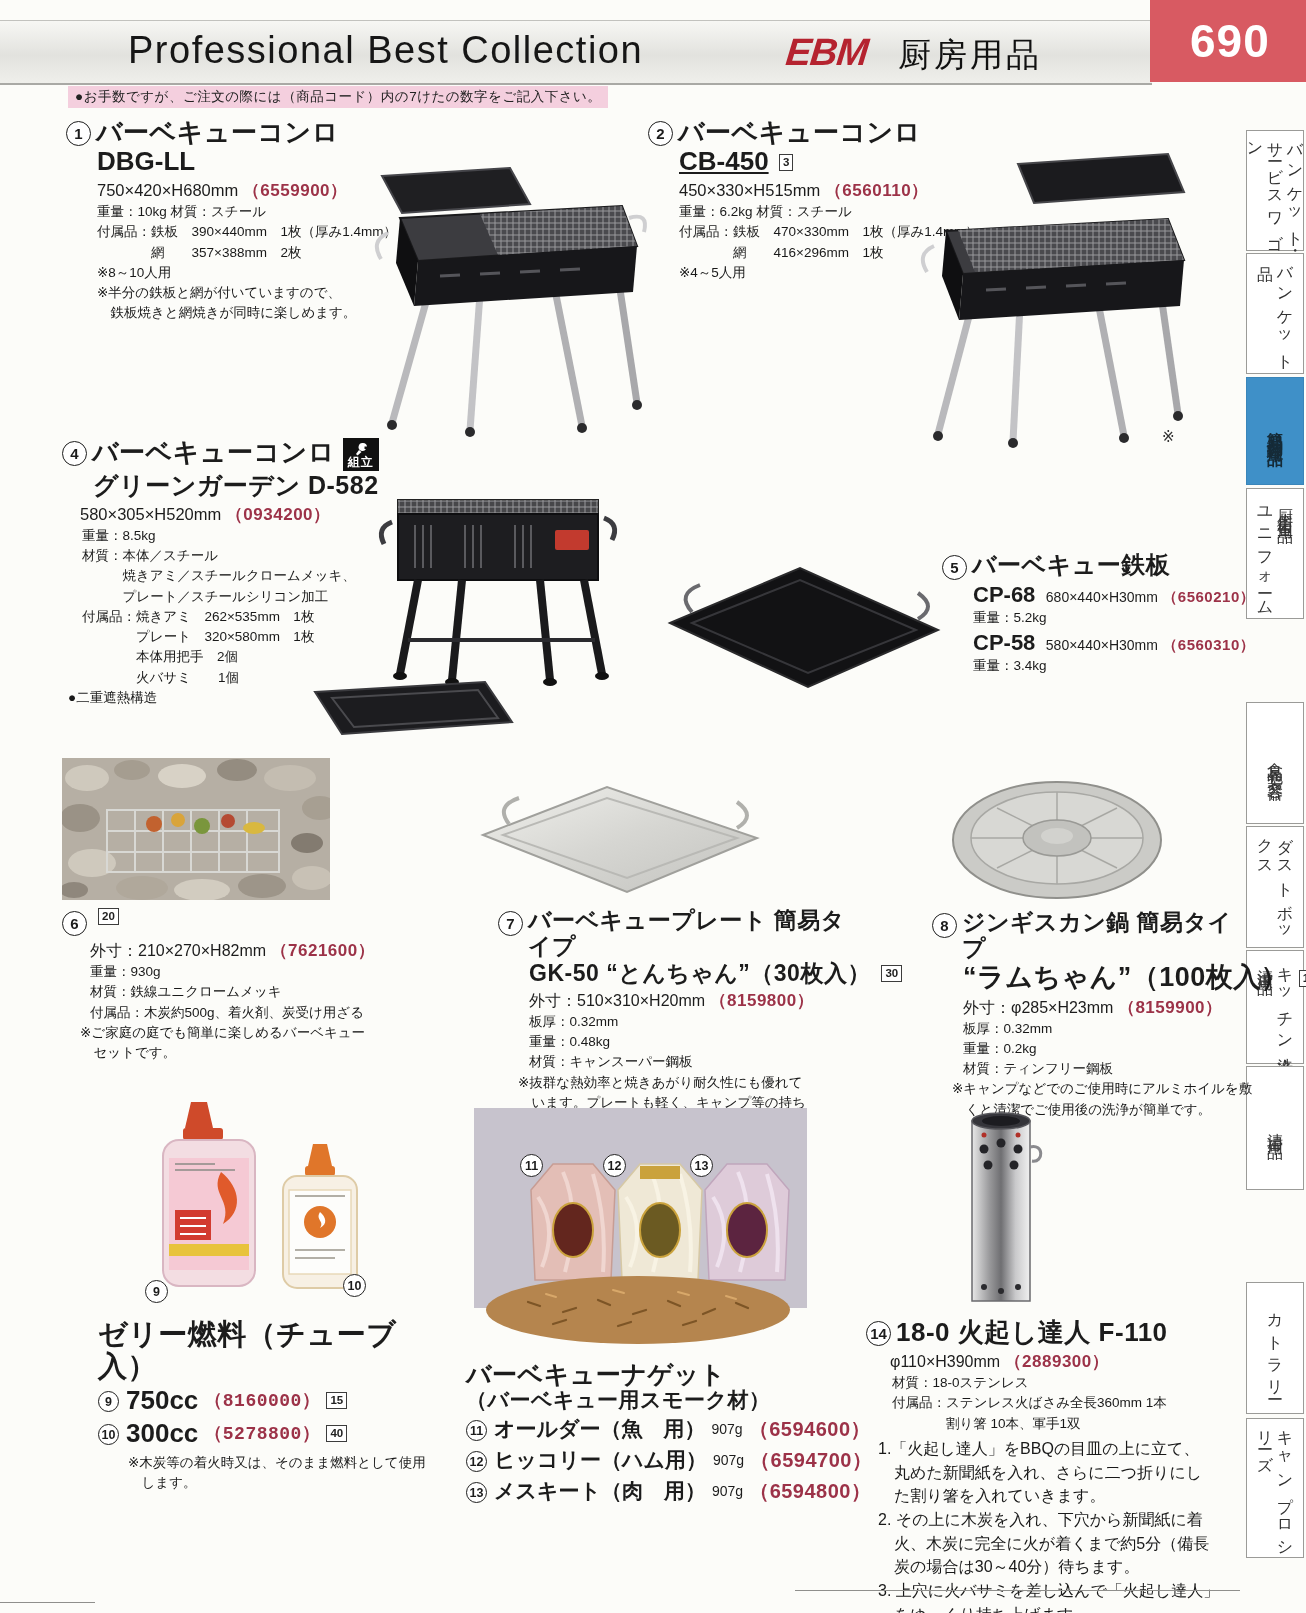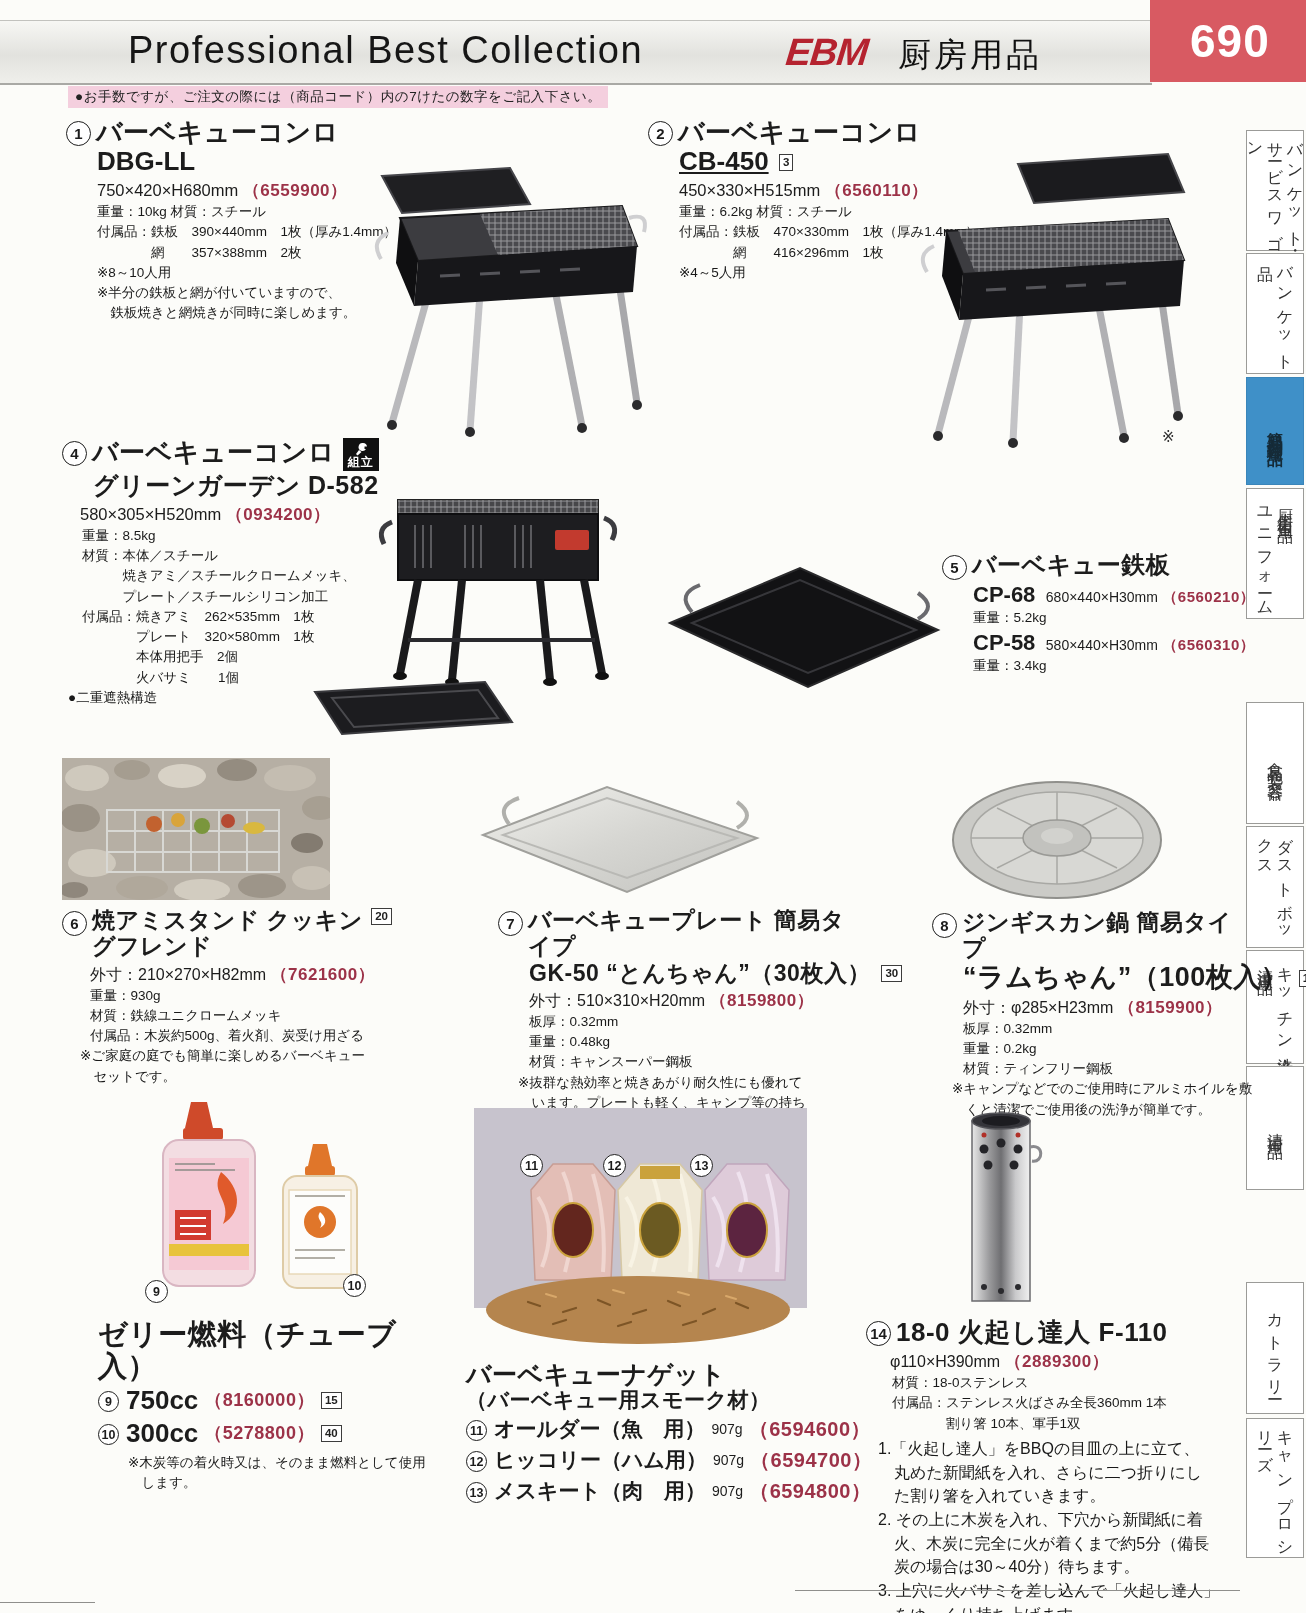--- a/index.html
+++ b/index.html
@@ -53,21 +53,21 @@
   .modelrow .mname{font-size:22px;font-weight:bold;letter-spacing:0;}
   .modelrow .msize{font-size:14px;margin-left:6px;}
   .modelrow .code{font-size:15px;}
   .u{text-decoration:underline;}
   .itemrow{white-space:nowrap;margin-top:3px;display:flex;align-items:center;}
   .itemrow .iname{font-size:21px;font-weight:bold;margin-left:2px;}
   .itemrow .iwt{font-size:14px;margin-left:6px;}
   .itemrow .code{font-size:20px;margin-left:6px;}
   .fuelrow{white-space:nowrap;margin-top:2px;display:flex;align-items:center;}
   .fuelrow .fsize{font-size:26px;font-weight:bold;margin-left:2px;letter-spacing:0;}
-  .fuelrow .code{font-size:18px;margin-left:6px;}
+  .fuelrow .code{font-size:18px;margin-left:6px;font-family:Liberation Mono, monospace;}
   .imgnum{position:absolute;display:flex;align-items:center;justify-content:center;width:23px;height:23px;
     border:1.5px solid #222;border-radius:50%;font-size:12.5px;font-weight:bold;background:#fff;box-sizing:border-box;}
 </style>
 </head>
 <body>
 
 <div id="page">
 
   <div class="hdr-band"></div>
   <div class="hdr-title">Professional Best Collection</div>
@@ -347,21 +347,20 @@
         <circle cx="116" cy="62" r="7" fill="#d9a43a"></circle>
       <circle cx="140" cy="68" r="8" fill="#7a963c"></circle>
         <circle cx="166" cy="63" r="7" fill="#b54a32"></circle>
       <ellipse cx="192" cy="70" rx="11" ry="6" fill="#d9b83f"></ellipse>
     </svg>
   </div>
 
   <div class="pblock" style="left:62px;top:908px;width:330px;">
     <div class="trow">
       <span class="cnum">6</span>
-      <span class="jtitle" style="font-size:23px;">焼アミスタンド クッキングフレンド</span>
       <span class="boxnum">20</span>
     </div>
     <div class="sizeline" style="margin-left:28px;font-size:16px;">
       <span>外寸：210×270×H82mm</span>
       <span class="code">（7621600）</span>
     </div>
     <div class="spec" style="margin-left:28px;">重量：930g</div>
     <div class="spec" style="margin-left:28px;">材質：鉄線ユニクロームメッキ</div>
     <div class="spec" style="margin-left:28px;">付属品：木炭約500g、着火剤、炭受け用ざる</div>
     <div class="spec" style="margin-left:18px;">※ご家庭の庭でも簡単に楽しめるバーベキュー</div>

